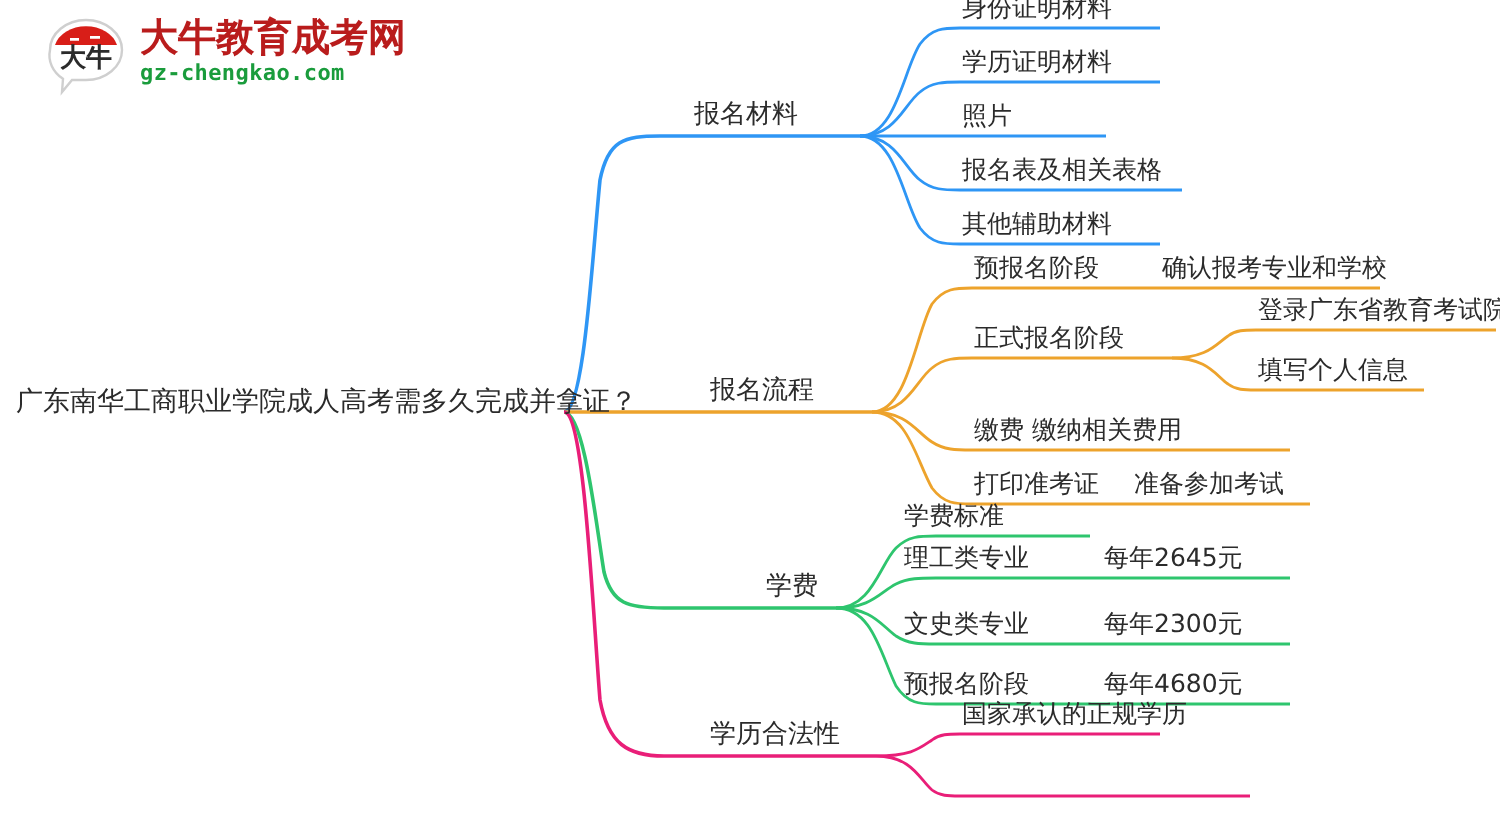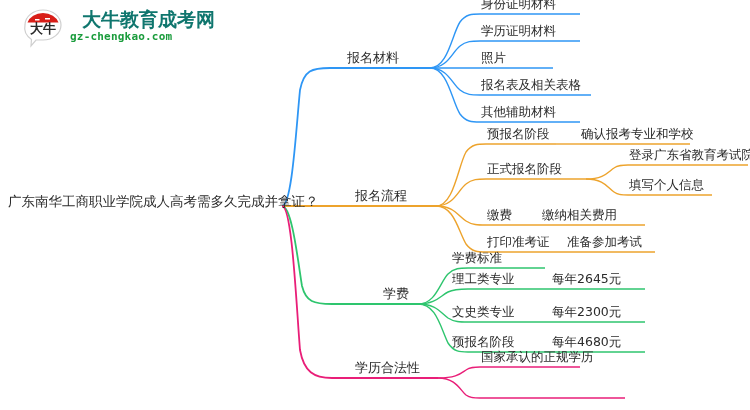--- a/index.html
+++ b/index.html
@@ -48,25 +48,24 @@
     height: 40px;
   }
   .logo-text-block {
     position: absolute;
     left: 48px;
     top: 2px;
   }
   .logo-title {
     font-size: 19px;
     font-weight: bold;
-    color: #0f766e;
+    color: #b91c1c;
     letter-spacing: 0px;
     line-height: 22px;
     white-space: nowrap;
-    margin-left: 12px;
   }
   .logo-sub {
     font-size: 11px;
     font-weight: bold;
     color: #1a9c3c;
     line-height: 14px;
     letter-spacing: 0.2px;
     white-space: nowrap;
     font-family: "DejaVu Sans Mono", "Liberation Mono", monospace;
   }
@@ -196,21 +195,21 @@
   <div class="node l2" style="left:481px; top:77px;">报名表及相关表格</div>
   <div class="node l2" style="left:481px; top:104px;">其他辅助材料</div>
 
   <div class="node l1" style="left:355px; top:188px;">报名流程</div>
   <div class="node l2" style="left:487px; top:126px;">预报名阶段</div>
   <div class="node l3" style="left:581px; top:126px;font-family:Liberation Serif, serif;">确认报考专业和学校</div>
   <div class="node l2" style="left:487px; top:161px;">正式报名阶段</div>
   <div class="node l3" style="left:629px; top:147px;">登录广东省教育考试院官网</div>
   <div class="node l3" style="left:629px; top:177px;">填写个人信息</div>
   <div class="node l2" style="left:487px; top:207px;">缴费</div>
-  <div class="node l3" style="left:542px; top:207px;">缴纳相关费用</div>
+  <div class="node l3" style="left:516px; top:207px;">缴纳相关费用</div>
   <div class="node l2" style="left:487px; top:234px;">打印准考证</div>
   <div class="node l3" style="left:567px; top:234px;">准备参加考试</div>
 
   <div class="node l1" style="left:383px; top:286px;">学费</div>
   <div class="node l2" style="left:452px; top:250px;">学费标准</div>
   <div class="node l2" style="left:452px; top:271px;">理工类专业</div>
   <div class="node l3" style="left:552px; top:271px;">每年2645元</div>
   <div class="node l2" style="left:452px; top:304px;">文史类专业</div>
   <div class="node l3" style="left:552px; top:304px;">每年2300元</div>
   <div class="node l2" style="left:452px; top:334px;">预报名阶段</div>

